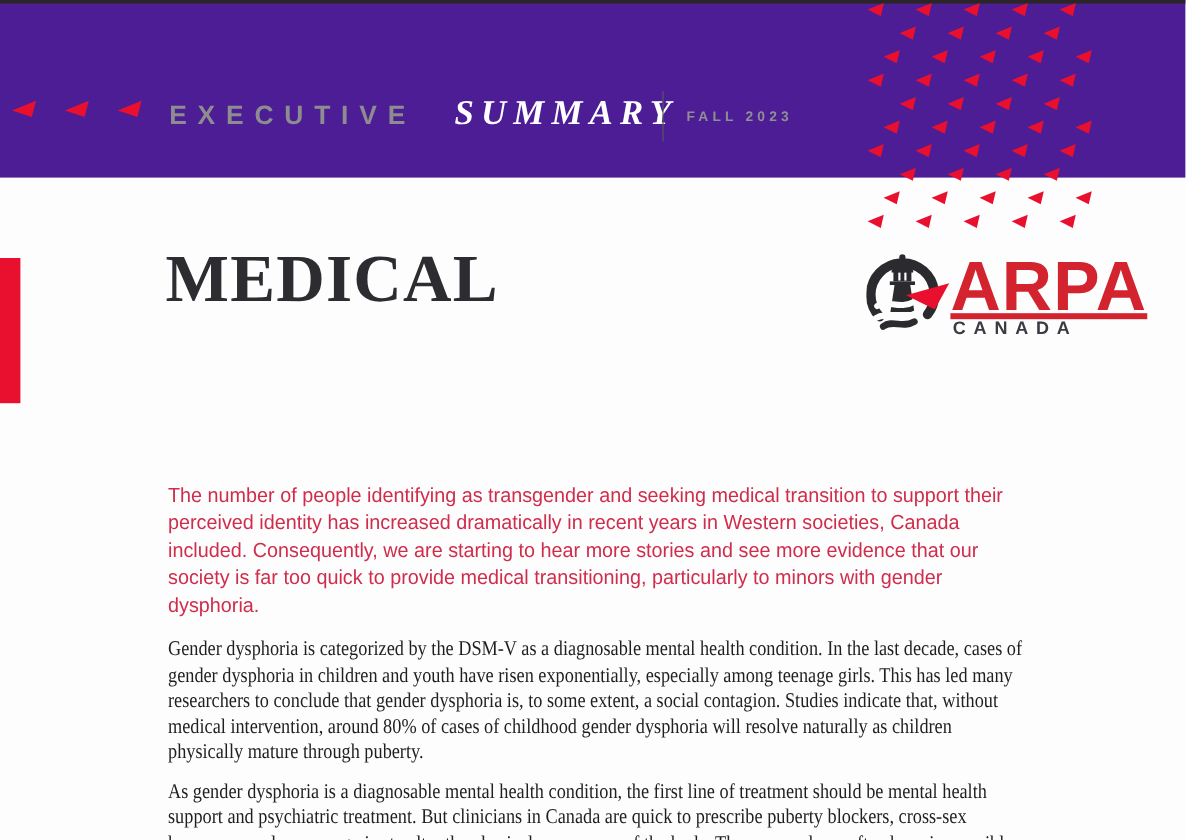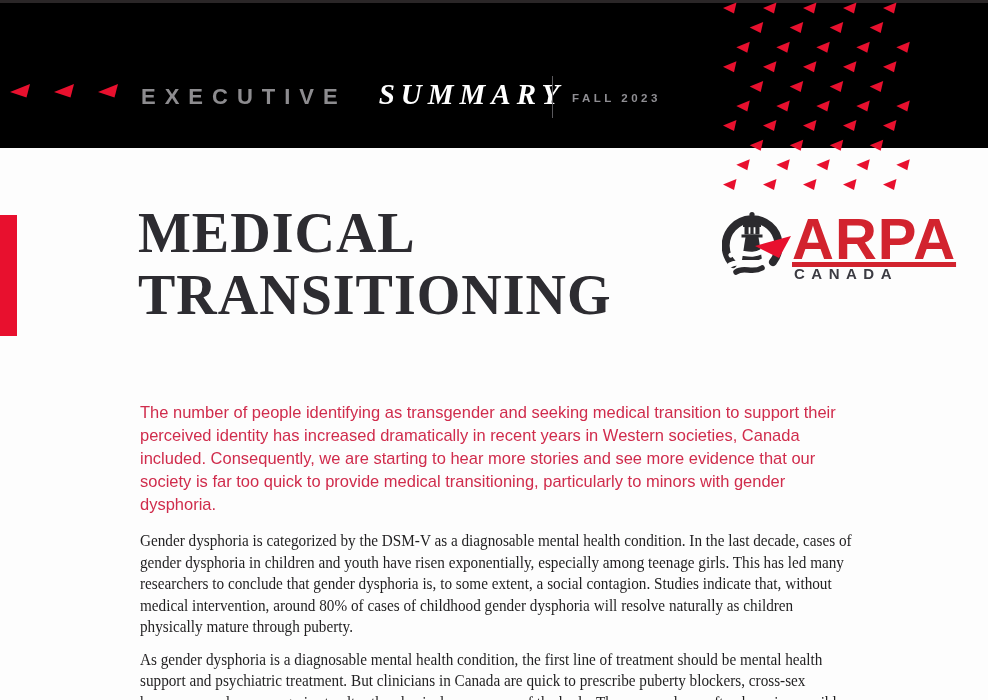--- a/index.html
+++ b/index.html
@@ -1,21 +1,21 @@
 <!DOCTYPE html>
 <html><head>
 <meta charset="utf-8">
 <style>
   html,body{margin:0;padding:0;}
   .page{
     position:relative;width:988px;height:700px;overflow:hidden;
     background:#fdfdfd;font-family:"Liberation Sans",sans-serif;
   }
   
-  .topbar{position:absolute;left:0;top:0;width:988px;height:148px;background:#000000;}
+  .topbar{position:absolute;left:0;top:0;width:988px;height:148px;background:#4c1d95;}
   .topbar-edge{position:absolute;left:0;top:0;width:988px;height:3px;background:#2a2627;}
   .hdr-arrows{position:absolute;left:10px;top:84px;display:flex;gap:23px;}
   .hdr-arrows svg{display:block;}
   .kicker{position:absolute;left:141px;top:78px;white-space:nowrap;display:flex;align-items:baseline;}
   .kicker-exec{font-size:22px;font-weight:700;letter-spacing:9px;color:#8d8c8f;}
   .kicker-sum{font-family:"Liberation Serif",serif;font-style:italic;font-weight:700;
               font-size:29px;letter-spacing:6px;color:#ffffff;margin-left:32px;}
   .hdr-divider{position:absolute;left:552px;top:76px;width:1px;height:42px;background:#59585c;}
   .issue{position:absolute;left:572px;top:92px;font-size:11.5px;font-weight:700;
          letter-spacing:3.5px;color:#8f8e93;}
@@ -145,21 +145,20 @@
       <polygon points="33,40 69,30 57,52" fill="#e8102e"></polygon>
     </svg>
     <div class="logo-text">
       <div class="logo-arpa">ARPA</div>
       <div class="logo-canada">CANADA</div>
     </div>
   </div>
 
   <h1 class="title">
     <span>MEDICAL</span><br>
-    <span>TRANSITIONING</span>
   </h1>
 
   <p class="intro">The number of people identifying as transgender and seeking medical transition to support their perceived identity has increased dramatically in recent years in Western societies, Canada included. Consequently, we are starting to hear more stories and see more evidence that our society is far too quick to provide medical transitioning, particularly to minors with gender dysphoria.</p>
 
   <div class="bodycol">
     <p>Gender dysphoria is categorized by the DSM-V as a diagnosable mental health condition. In the last decade, cases of gender dysphoria in children and youth have risen exponentially, especially among teenage girls. This has led many researchers to conclude that gender dysphoria is, to some extent, a social contagion. Studies indicate that, without medical intervention, around 80% of cases of childhood gender dysphoria will resolve naturally as children physically mature through puberty.</p>
     <p>As gender dysphoria is a diagnosable mental health condition, the first line of treatment should be mental health support and psychiatric treatment. But clinicians in Canada are quick to prescribe puberty blockers, cross-sex hormones, and even surgeries to alter the physical appearance of the body. These procedures often have irreversible</p>
   </div>
 
 </div>

